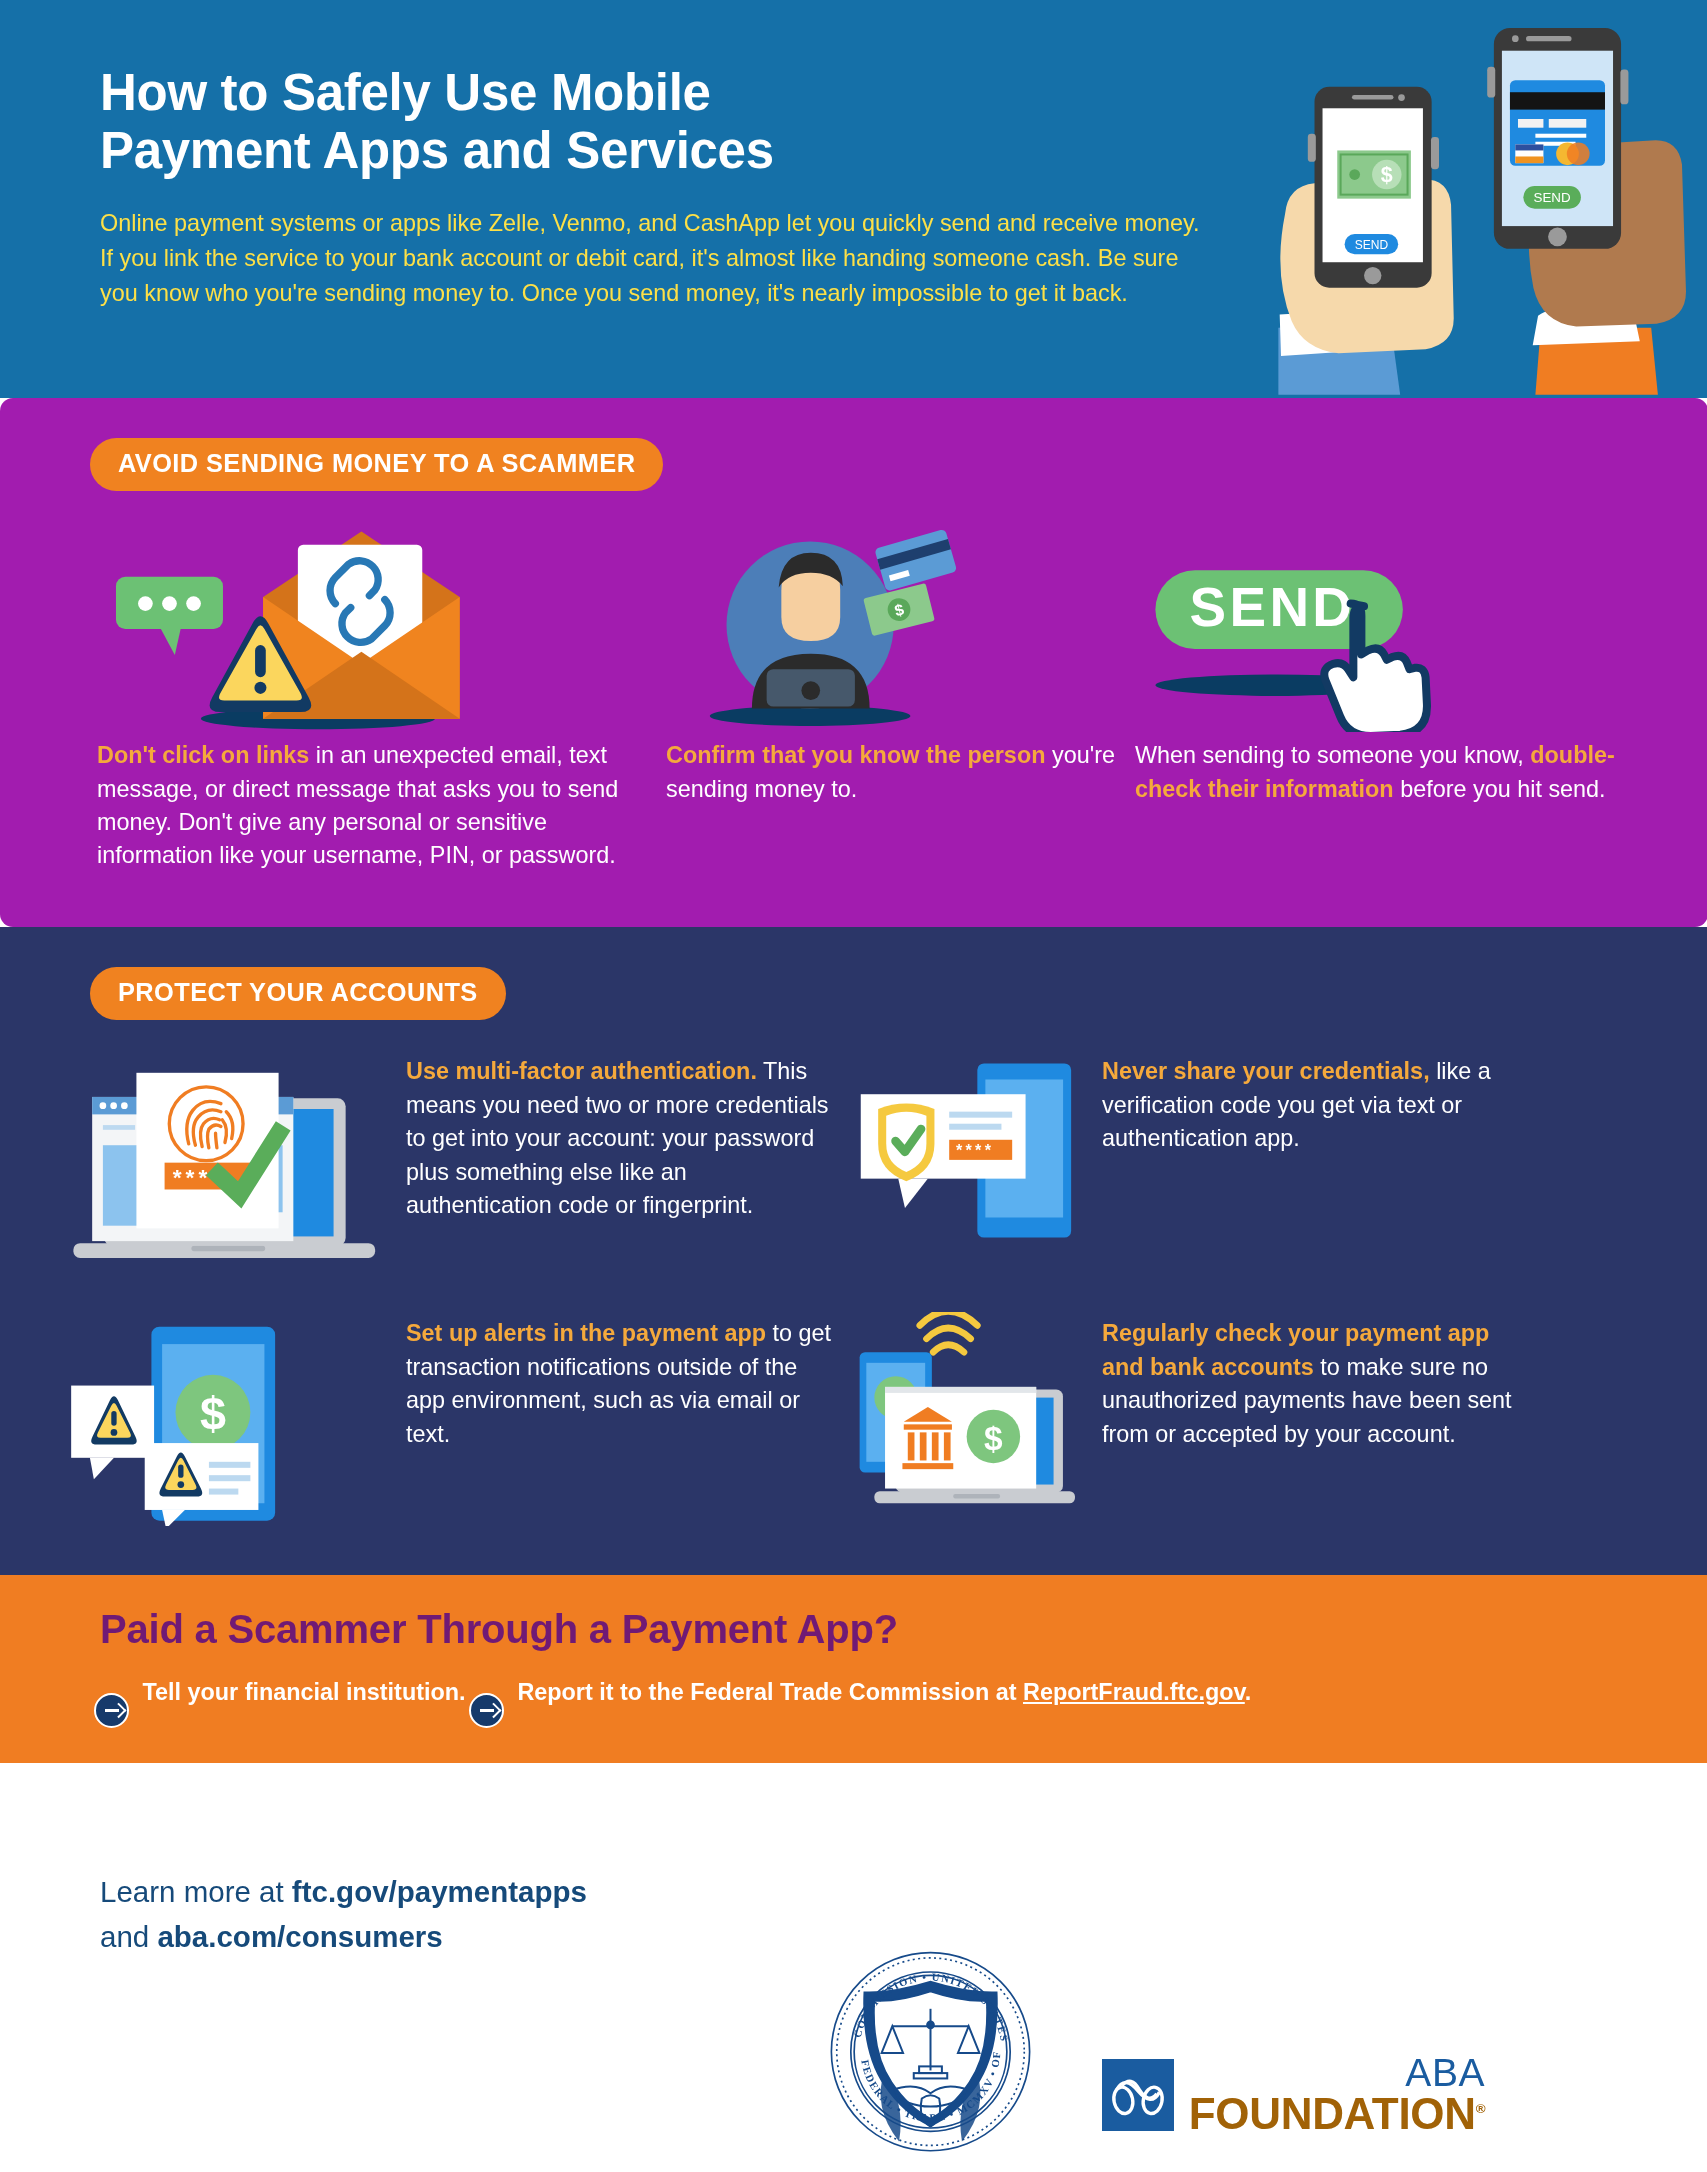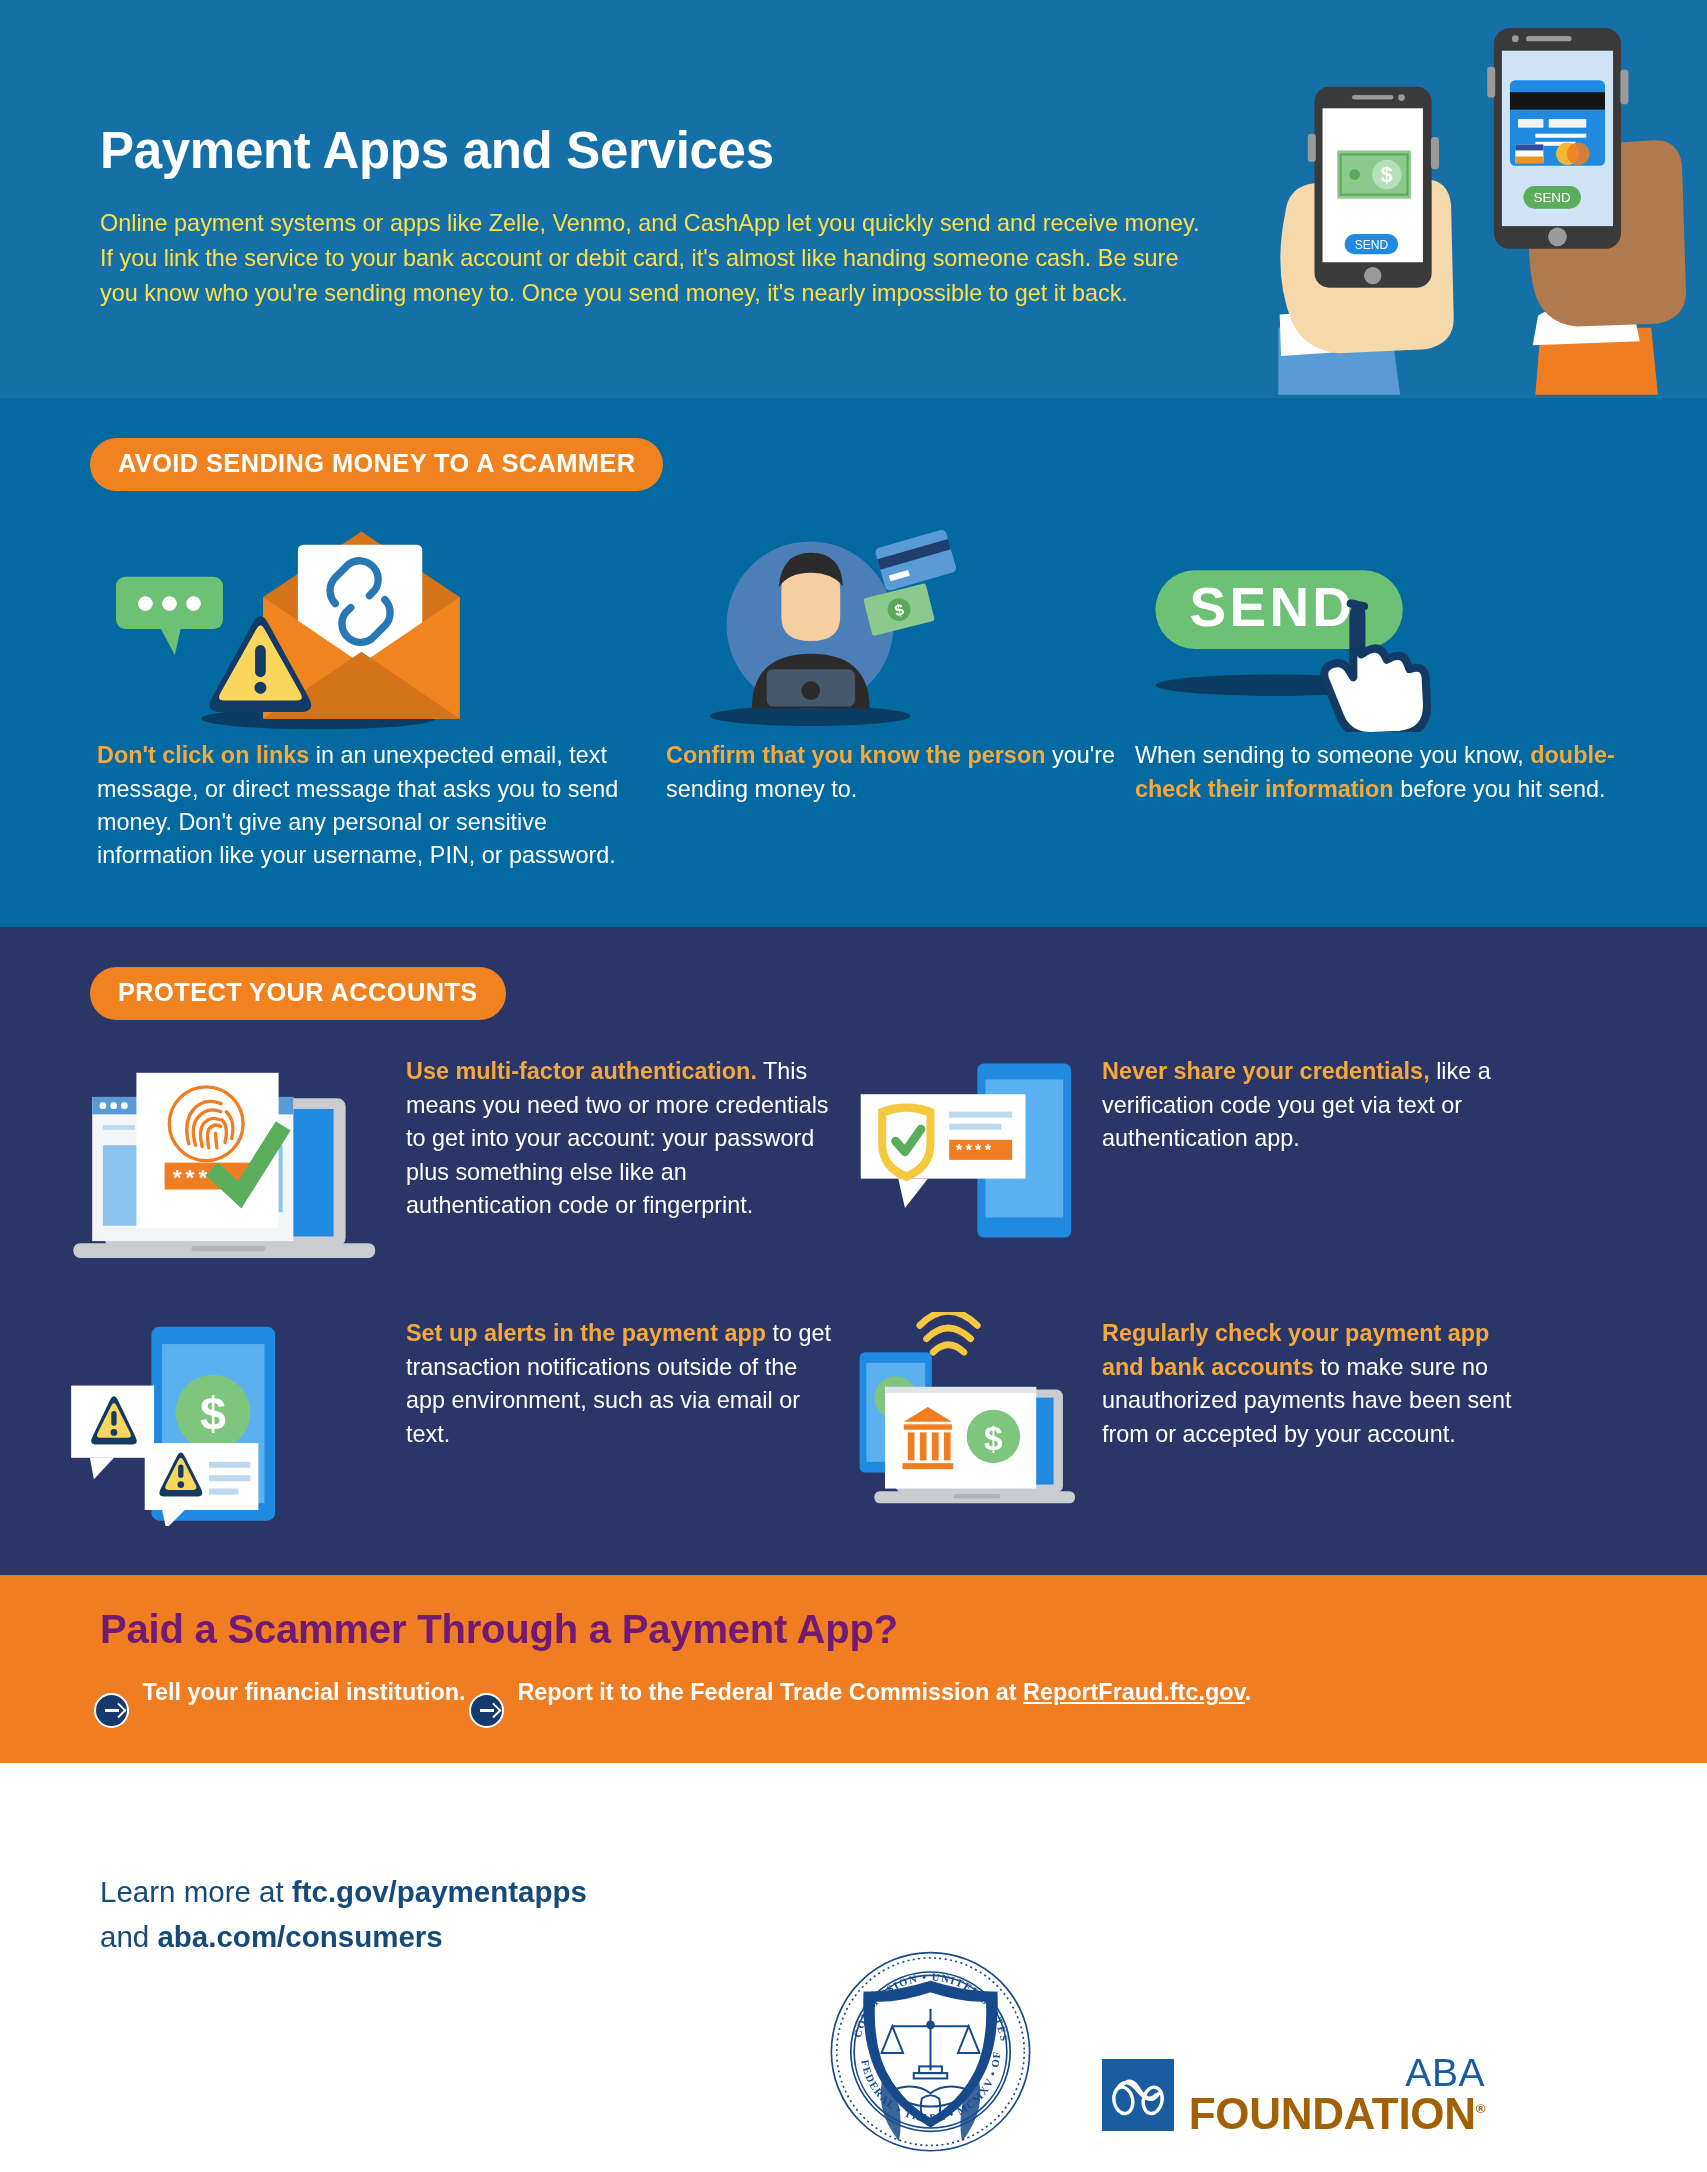--- a/index.html
+++ b/index.html
@@ -23,21 +23,21 @@
   }
   .header .intro {
     margin-top:25.4px; max-width:1112px;
     font-size:23.4px; line-height:1.5; color:#fde047;
   }
 
   
   .phones { position:absolute; right:20px; top:13.4px; width:415px; height:382px; }
 
   
-  .sec1 { background:#0369a1; padding:40px 0 54px 0; position:relative; }
+  .sec1 { background:#a21caf; padding:40px 0 54px 0; position:relative;border-radius:13px; }
   .pill {
     display:inline-block; background:#f08220; color:#fff;
     font-size:25.4px; font-weight:bold; letter-spacing:0.4px;
     padding:11.4px 28px 12.7px 28px; border-radius:33px;
     margin-left:90px;
   }
   .sec1 .cols {
     display:flex; margin-top:27px; padding:0 94px 0 97px;
     align-items:flex-start;
   }
@@ -107,21 +107,21 @@
   .aba-words { margin-left:14.7px; line-height:0.98; }
   .aba-words .a1 { color:#1a5ca0; font-size:39px; letter-spacing:0.7px;text-align:right; }
   .aba-words .a2 { color:#a16207; font-size:44px; font-weight:bold; letter-spacing:-0.3px;text-align:right; }
   .aba-words .reg { font-size:13.4px; vertical-align:super; }
 </style>
 </head>
 <body>
 
 <div class="header">
   <h1>
-    <br>
+    <span>How to Safely Use Mobile</span><br>
     <span>Payment Apps and Services</span>
   </h1>
   <div class="intro">Online payment systems or apps like Zelle, Venmo, and CashApp let you quickly send and receive money. If you link the service to your bank account or debit card, it's almost like handing someone cash. Be sure you know who you're sending money to. Once you send money, it's nearly impossible to get it back.</div>
 
   <div class="phones">
     <svg width="415" height="382" viewBox="0 0 620 570" xmlns="http://www.w3.org/2000/svg">
 
       <path d="M8 470 L8 570 L190 570 L175 460 Z" fill="#5b9bd5"></path>
       <path d="M10 450 L180 440 L190 500 L12 512 Z" fill="#ffffff"></path>
 

